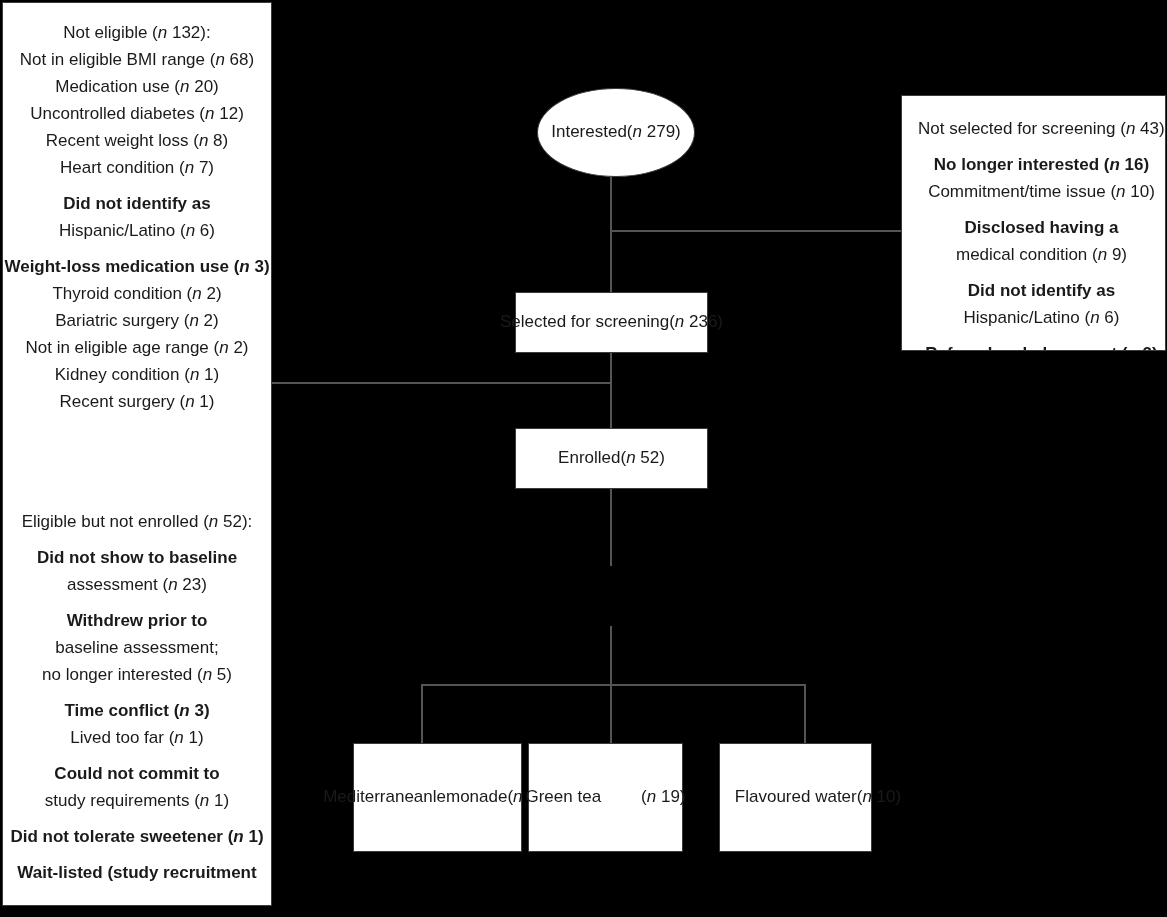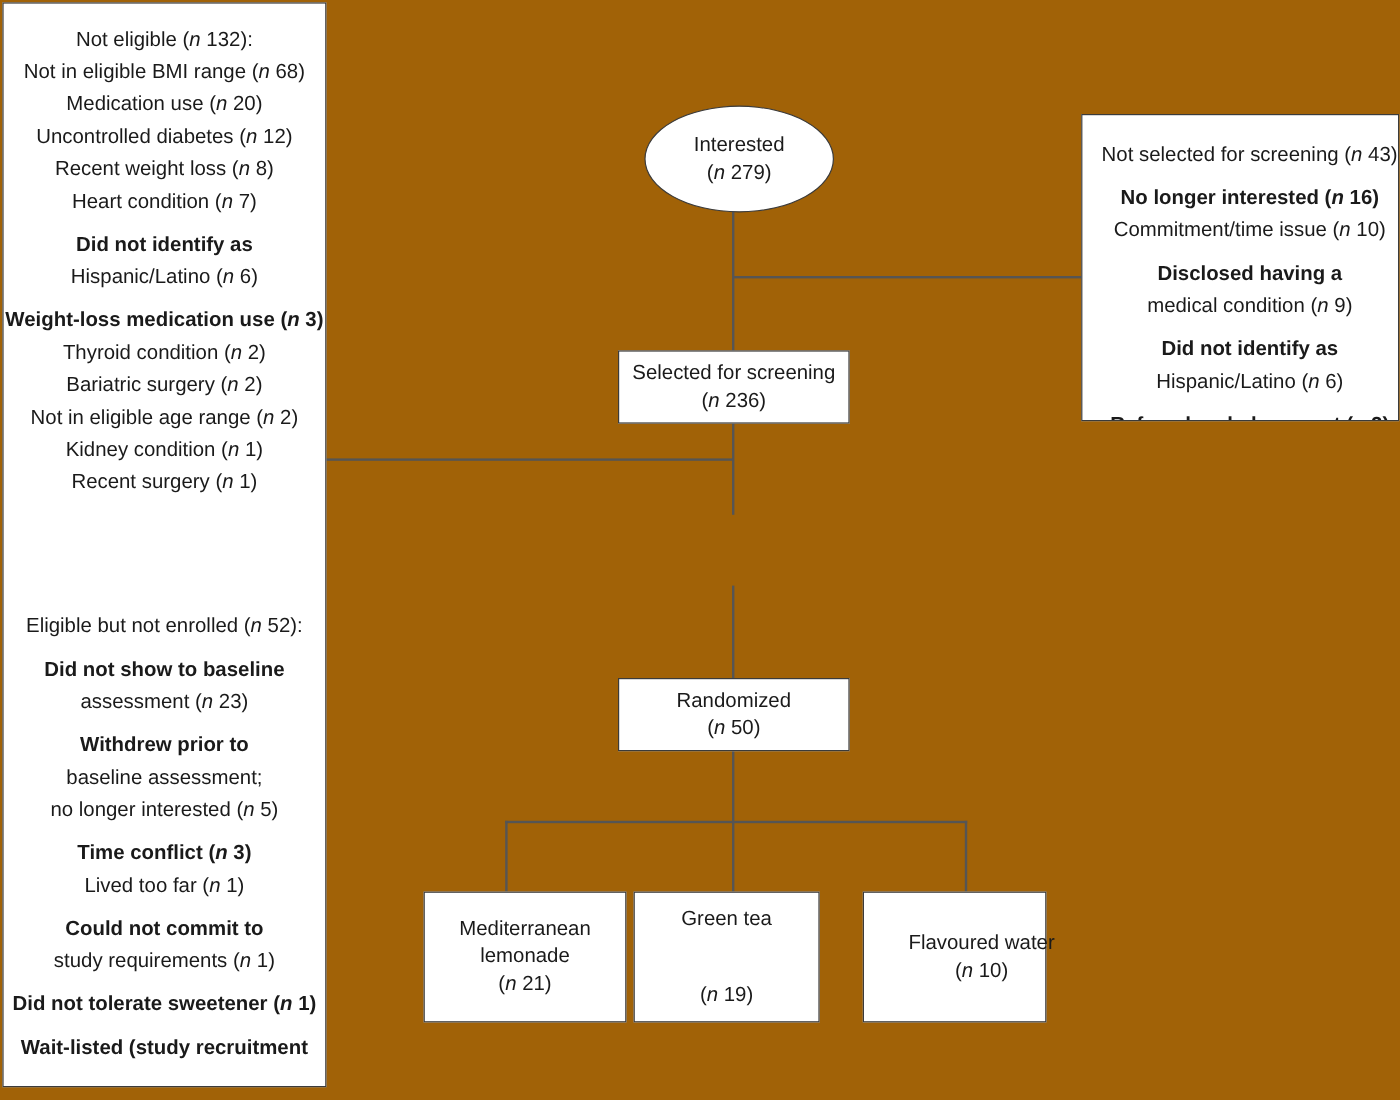--- a/index.html
+++ b/index.html
@@ -9,32 +9,32 @@
     background: #ffffff;
   }
   body {
     font-family: "Liberation Sans", sans-serif;
     color: #1a1a1a;
   }
   #canvas {
     position: relative;
     width: 1167px;
     height: 917px;
-    background: #a16207;
+    background: #000000;
     overflow: hidden;
   }
 
   
   .node {
     position: absolute;
     box-sizing: border-box;
     border: 1.6px solid #3b3b3b;
     background: #ffffff;
     display: flex;
-    flex-direction: column;
+    flex-direction: row;
     align-items: center;
     justify-content: center;
     text-align: center;
     font-size: 17px;
     line-height: 1.35;
     z-index: 3;
   }
   .node .line { display: block; white-space: nowrap; }
 
   
@@ -151,25 +151,25 @@
   <div class="node oval" style="left:537px; top:88px; width:158px; height:89px;">
       <span class="line">Interested</span>
       <span class="line">(<i class="nvar">n</i> 279)</span>
     </div>
 
   <div class="node" style="left:515px; top:292px; width:193px; height:61px;">
       <span class="line">Selected for screening</span>
       <span class="line">(<i class="nvar">n</i> 236)</span>
     </div>
 
+  <div class="node" style="left:515px; top:428px; width:193px; height:61px;">
+      <span class="line">Enrolled</span>
+      <span class="line">(<i class="nvar">n</i> 52)</span>
+    </div>
 
-  <div class="node" style="left:515px; top:565px; width:193px; height:61px;">
-      <span class="line">Randomized</span>
-      <span class="line">(<i class="nvar">n</i> 50)</span>
-    </div>
 
   <div class="node" style="left:353px; top:743px; width:169px; height:109px;">
       <span class="line">Mediterranean</span>
       <span class="line">lemonade</span>
       <span class="line">(<i class="nvar">n</i> 21)</span>
     </div>
 
   <div class="node" style="left:528px; top:743px; width:155px; height:109px;gap:40px;">
       <span class="line">Green tea</span>
       <span class="line">(<i class="nvar">n</i> 19)</span>

